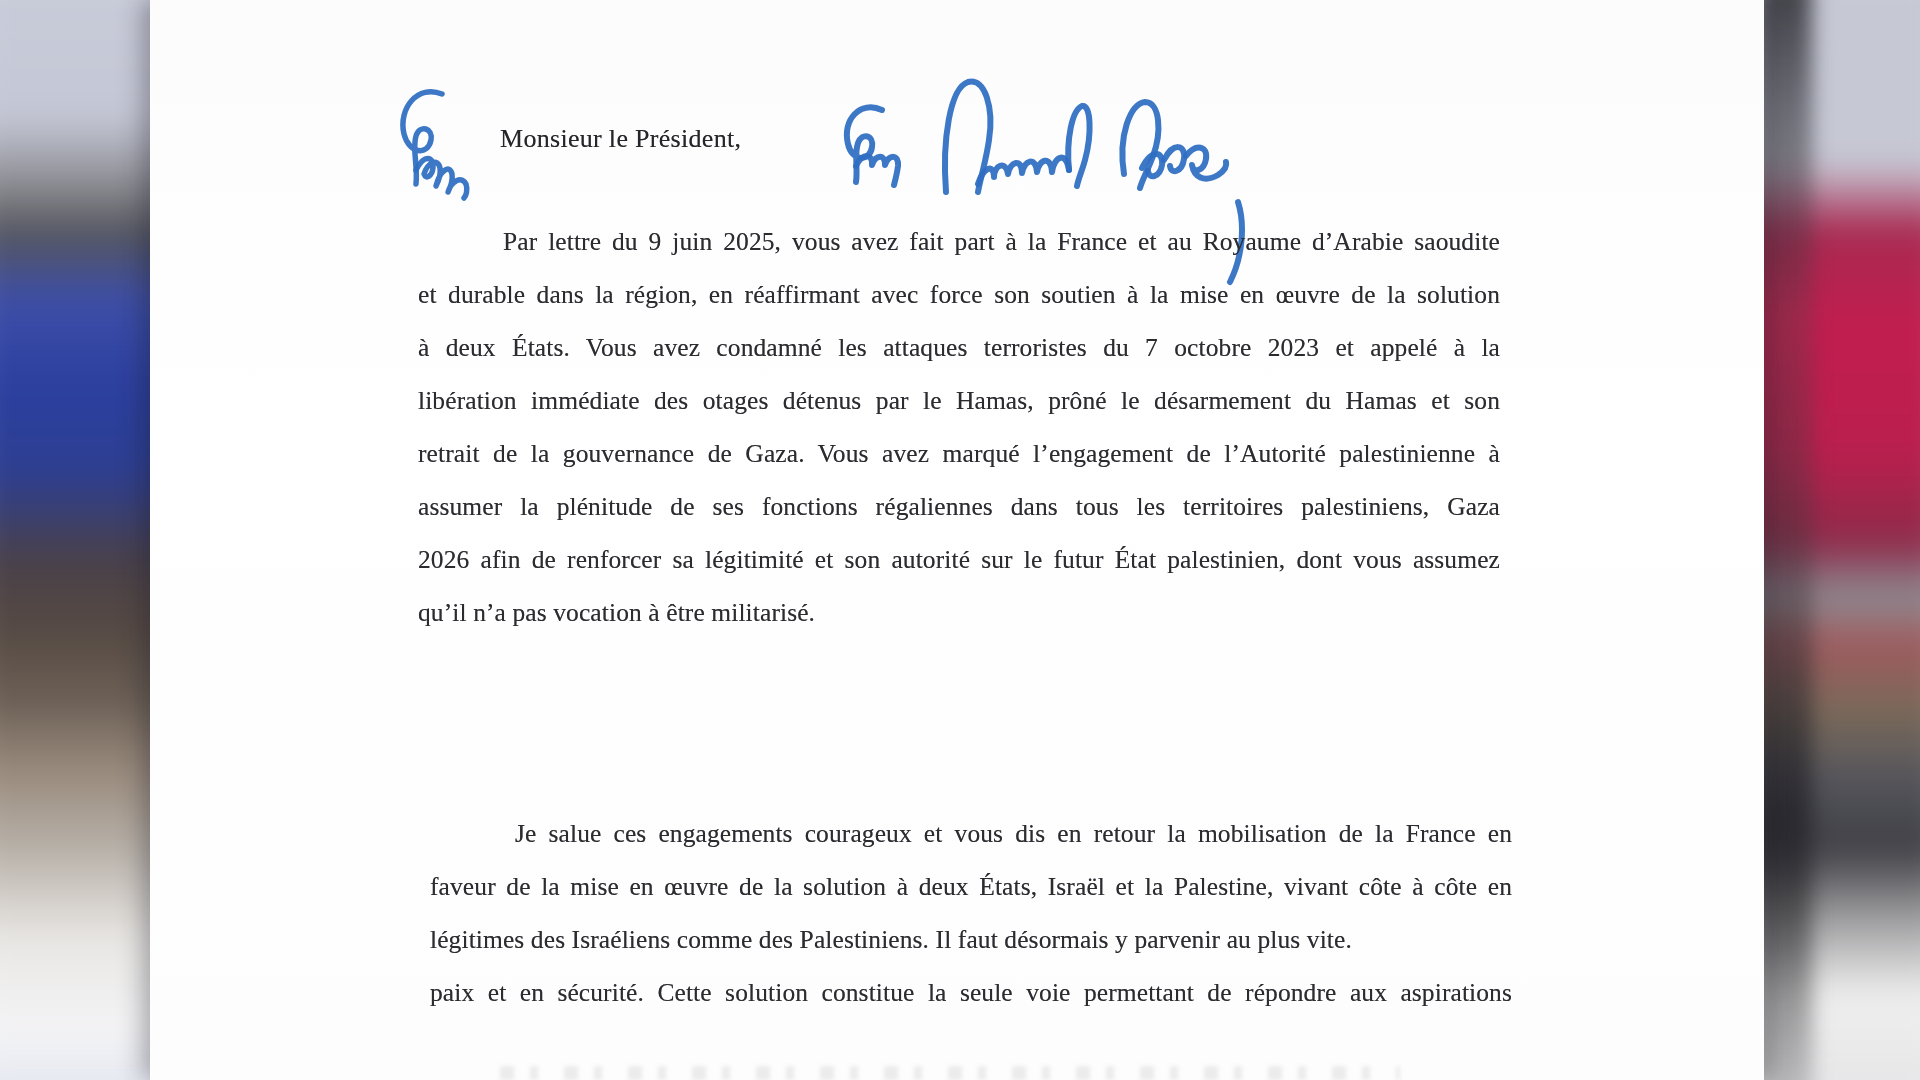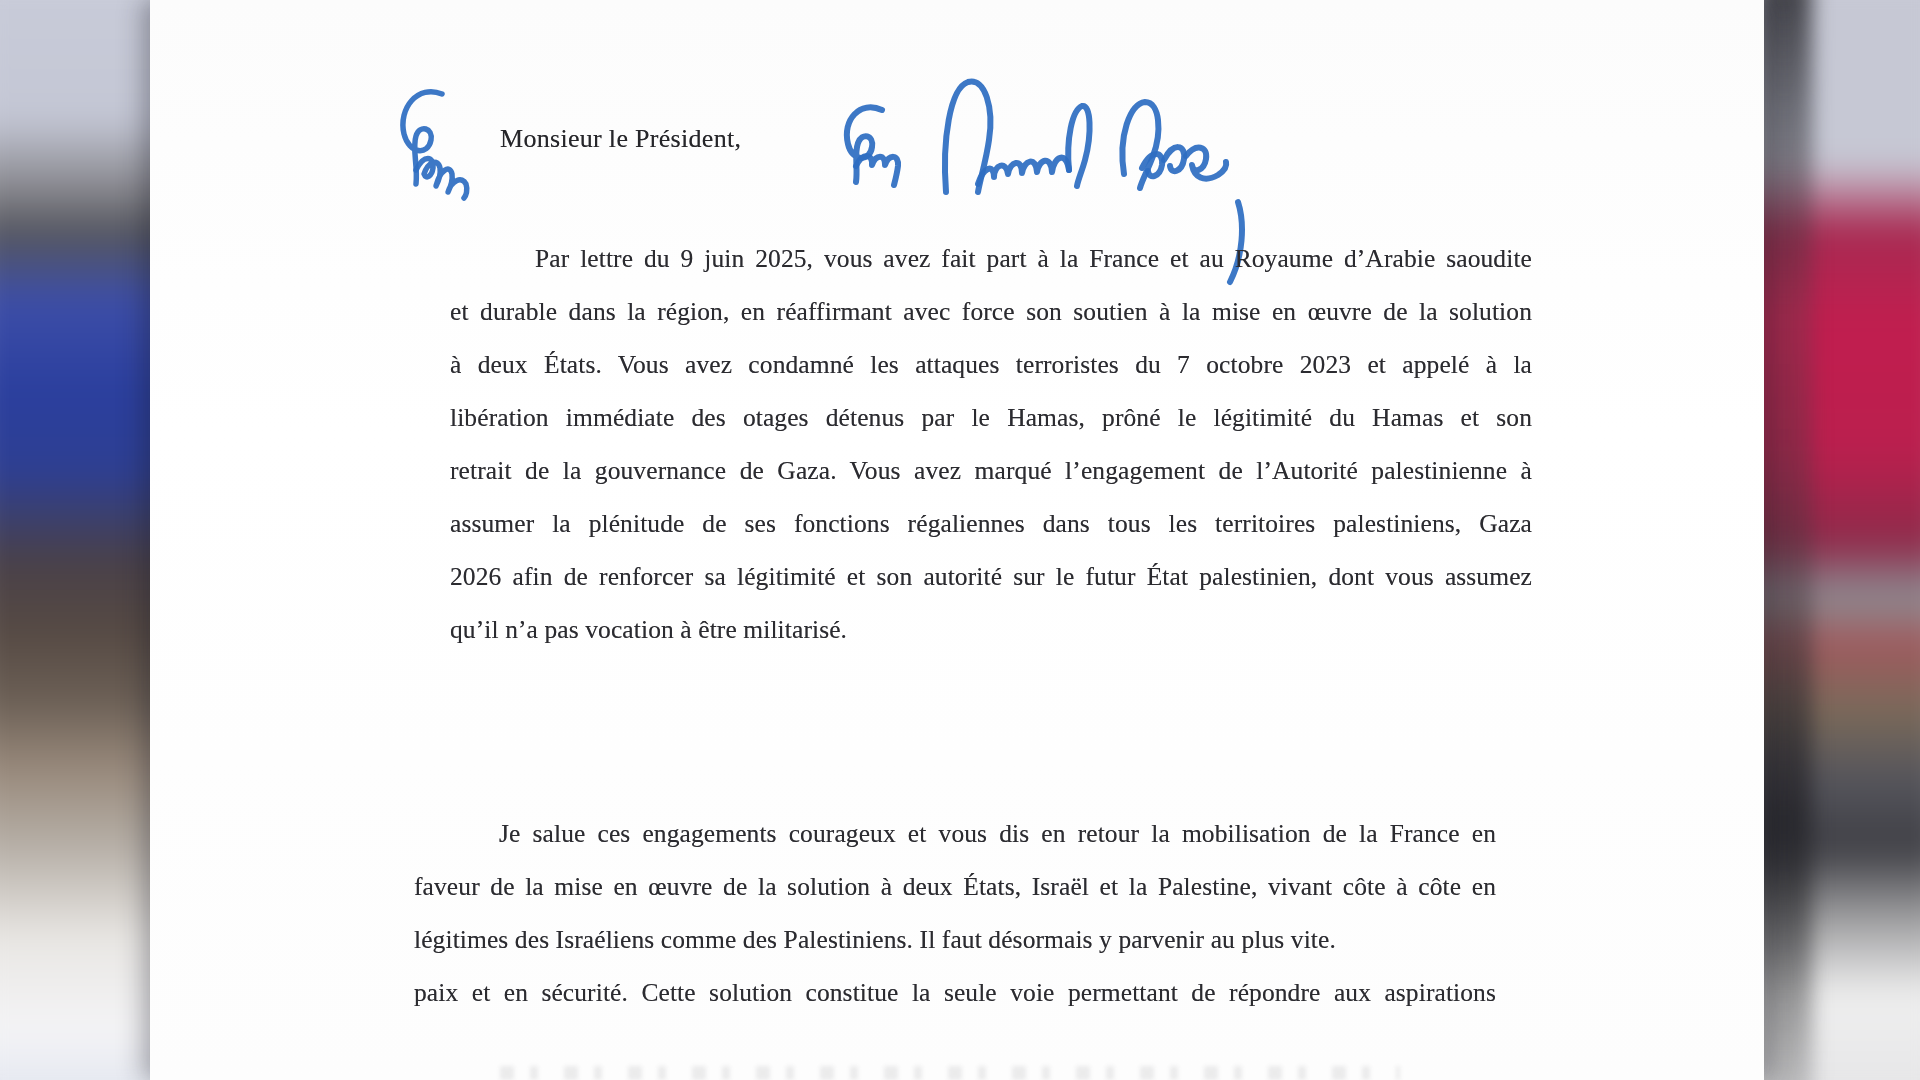--- a/index.html
+++ b/index.html
@@ -25,22 +25,22 @@
       rgba(40,40,46,.85) 0%, rgba(40,40,46,.55) 12%, rgba(90,60,70,.35) 30%,
       rgba(60,50,55,.45) 55%, rgba(35,35,40,.8) 75%, rgba(60,60,62,.5) 90%, rgba(120,120,122,.35) 100%);}
   
   .page{position:absolute;left:150px;top:0;width:1614px;height:1080px;
     background:linear-gradient(180deg,#fcfcfc 0%,#ffffff 40%,#fdfdfd 100%);
     box-shadow:-10px 0 22px rgba(30,30,40,.28), 10px 0 22px rgba(30,30,40,.22);}
   .salutation{position:absolute;left:350px;top:124px;font-size:26px;color:#26262a;
     letter-spacing:.3px;text-shadow:0 0 .6px rgba(43,43,48,.55);}
   .para{position:absolute;width:1082px;color:#2b2b30;font-size:25.5px;
     text-shadow:0 0 .6px rgba(43,43,48,.5);letter-spacing:.1px;}
-  .para1{left:268px;top:232px;margin-left:32px;}
-  .para2{left:264px;top:807px;}
+  .para1{left:268px;top:215px;}
+  .para2{left:280px;top:807px;}
   .line{height:53px;line-height:53px;text-align:justify;text-align-last:justify;}
   .line.indent{text-indent:85px;}
   .line.lastline{text-align-last:left;}
   .hand{position:absolute;}
   .hand path{fill:none;stroke:#2e6ec2;stroke-width:6;stroke-linecap:round;stroke-linejoin:round;opacity:.93;}
   .hand.small path{stroke-width:5.5;}
   .cutoff-hint{position:absolute;left:350px;top:1066px;width:900px;height:14px;opacity:.10;filter:blur(2px);
     background:repeating-linear-gradient(90deg,#55555a 0 14px,transparent 14px 30px,#55555a 30px 38px,transparent 38px 64px);}
 </style>
 </head>
@@ -71,21 +71,21 @@
       <path d="M356 124 C365 105 378 107 376 121 C374 133 363 136 362 127"></path>
       <path d="M378 116 C387 98 400 100 398 115 C396 128 385 131 384 122"></path>
       <path d="M400 112 C410 99 422 102 420 115 C418 127 407 130 406 121 C408 133 418 139 432 131 C438 127 441 122 440 118"></path>
       <path d="M452 158 C459 180 457 212 444 238"></path>
     </svg>
 
     <div class="para para1">
       <div class="line indent">Par lettre du 9 juin 2025, vous avez fait part à la France et au Royaume d’Arabie saoudite</div>
       <div class="line">et durable dans la région, en réaffirmant avec force son soutien à la mise en œuvre de la solution</div>
       <div class="line">à deux États. Vous avez condamné les attaques terroristes du 7 octobre 2023 et appelé à la</div>
-      <div class="line">libération immédiate des otages détenus par le Hamas, prôné le légitimité du Hamas et son</div>
+      <div class="line">libération immédiate des otages détenus par le Hamas, prôné le désarmement du Hamas et son</div>
       <div class="line">retrait de la gouvernance de Gaza. Vous avez marqué l’engagement de l’Autorité palestinienne à</div>
       <div class="line">assumer la plénitude de ses fonctions régaliennes dans tous les territoires palestiniens, Gaza</div>
       <div class="line">2026 afin de renforcer sa légitimité et son autorité sur le futur État palestinien, dont vous assumez</div>
       <div class="line lastline">qu’il n’a pas vocation à être militarisé.</div>
     </div>
 
     <div class="para para2">
       <div class="line indent">Je salue ces engagements courageux et vous dis en retour la mobilisation de la France en</div>
       <div class="line">faveur de la mise en œuvre de la solution à deux États, Israël et la Palestine, vivant côte à côte en</div>
       <div class="line lastline">légitimes des Israéliens comme des Palestiniens. Il faut désormais y parvenir au plus vite.</div>

